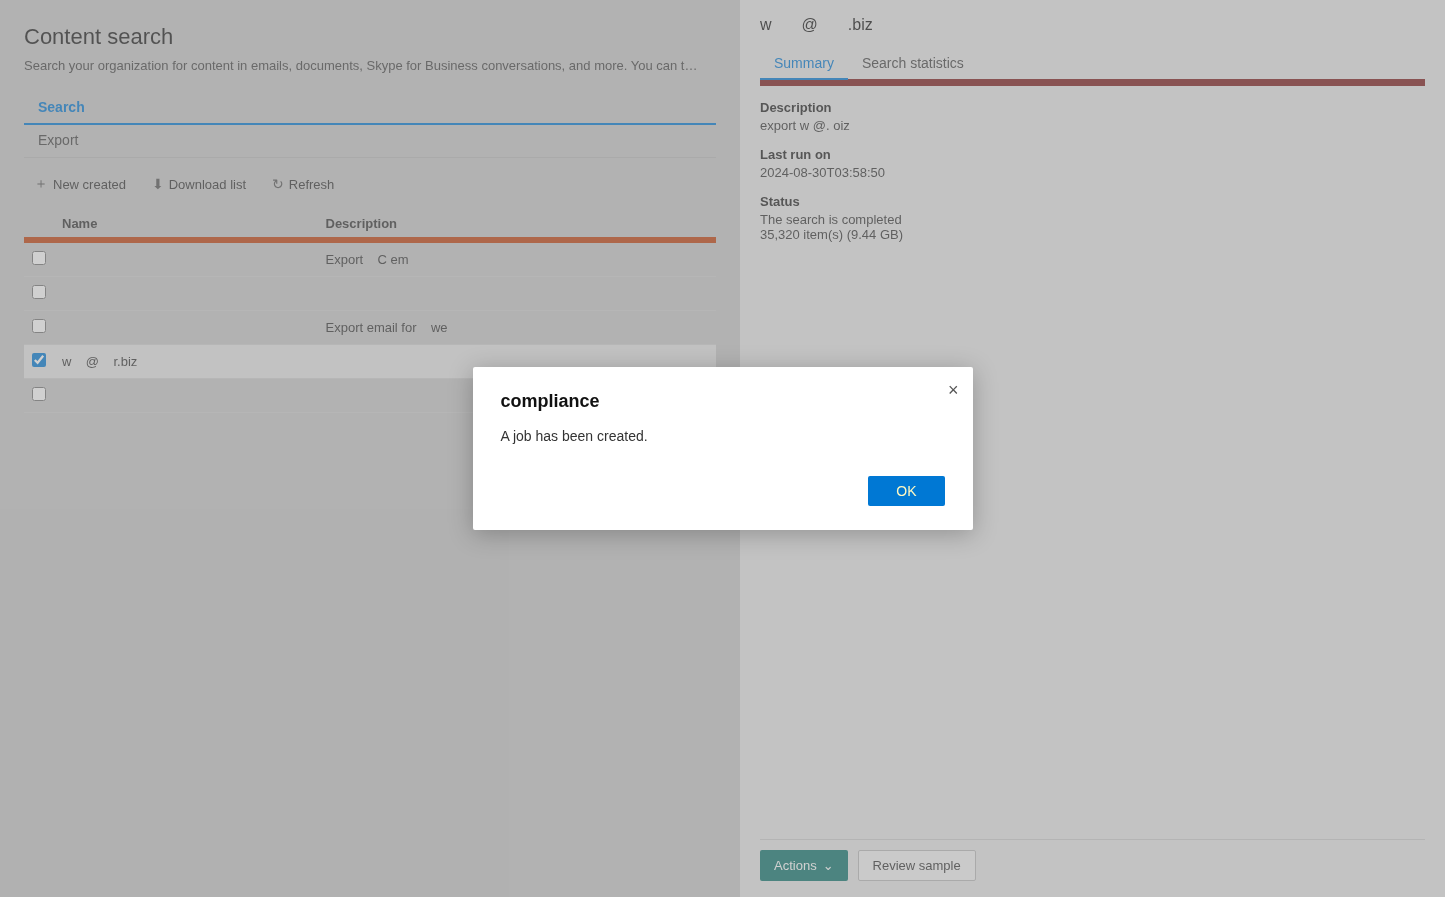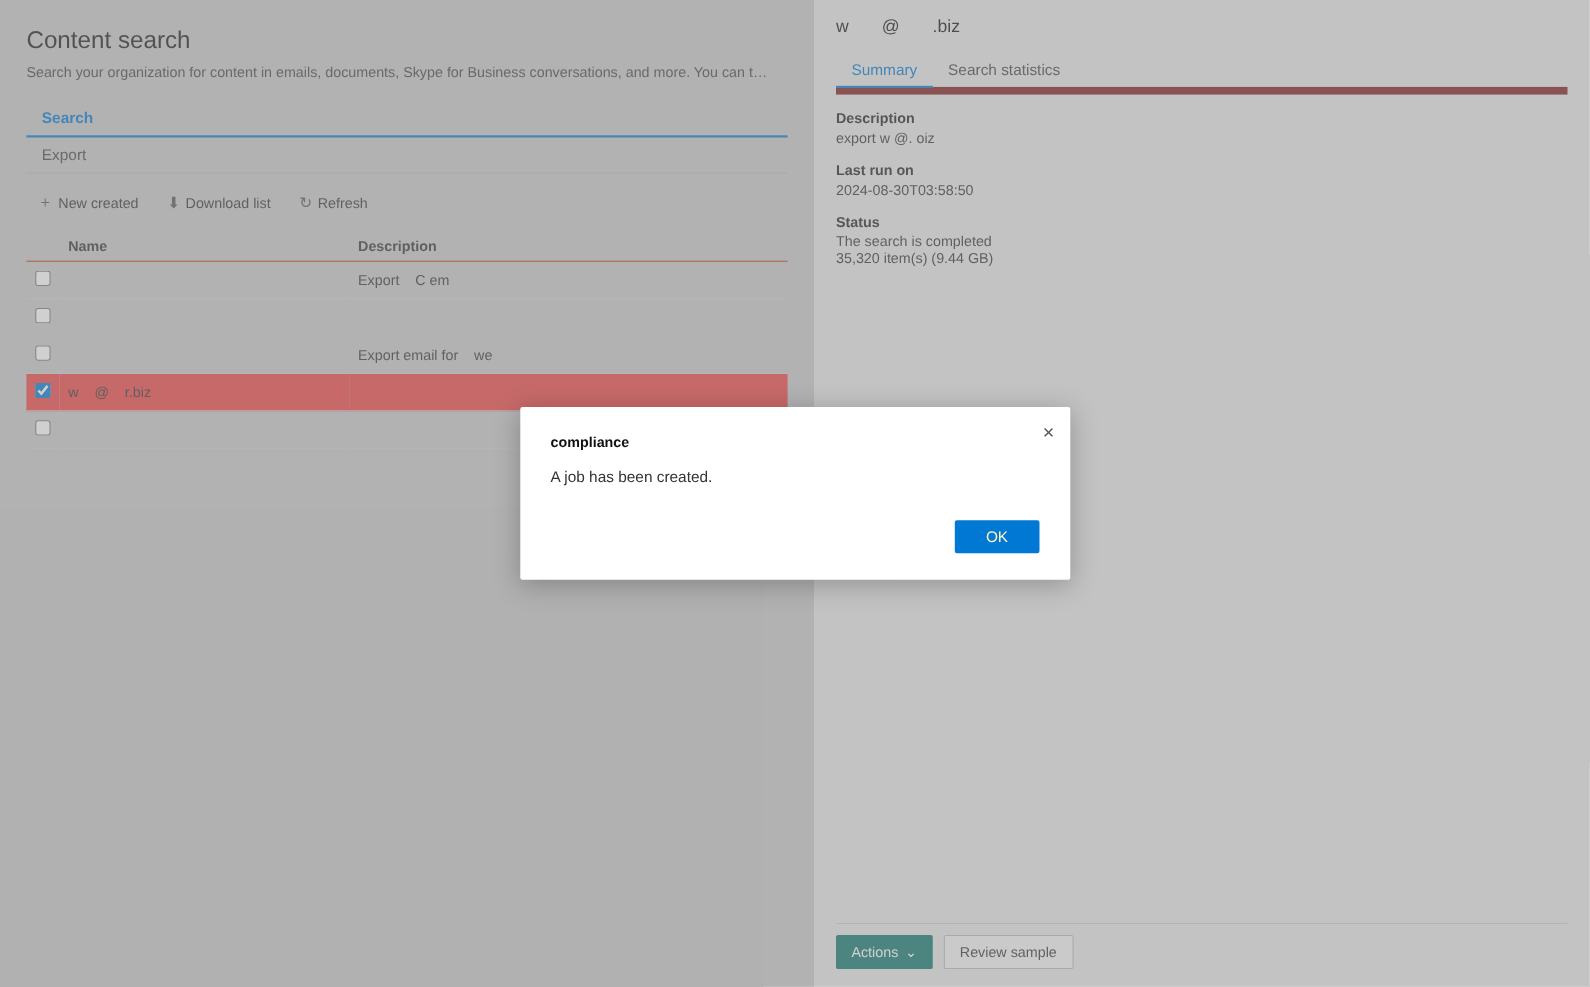--- a/index.html
+++ b/index.html
@@ -98,33 +98,33 @@
       width: 100%;
       border-collapse: collapse;
     }
 
     .search-table th {
       text-align: left;
       font-size: 13px;
       font-weight: 600;
       color: #333;
       padding: 6px 8px;
-      border-bottom: 1px solid #c2410c;
+      border-bottom: 6px solid #c2410c;
     }
 
     .search-table td {
       padding: 8px 8px;
       border-bottom: 1px solid #d0d0d0;
       font-size: 13px;
       color: #333;
       vertical-align: middle;
     }
 
     .search-table tr.selected-row td {
-      background: #ef4444;
+      background: #e5e5e5;
     }
 
     .cb-cell {
       width: 30px;
     }
 
     input[type="checkbox"] {
       width: 14px;
       height: 14px;
       cursor: pointer;
@@ -250,21 +250,21 @@
     .dialog {
       background: #fff;
       border-radius: 2px;
       box-shadow: 0 4px 24px rgba(0,0,0,0.25);
       width: 500px;
       padding: 24px 28px 24px 28px;
       position: relative;
     }
 
     .dialog-title {
-      font-size: 13px;
+      font-size: 18px;
       font-weight: 600;
       color: #111;
       margin-bottom: 16px;
     }
 
     .dialog-message {
       font-size: 14px;
       color: #333;
       margin-bottom: 32px;
     }

